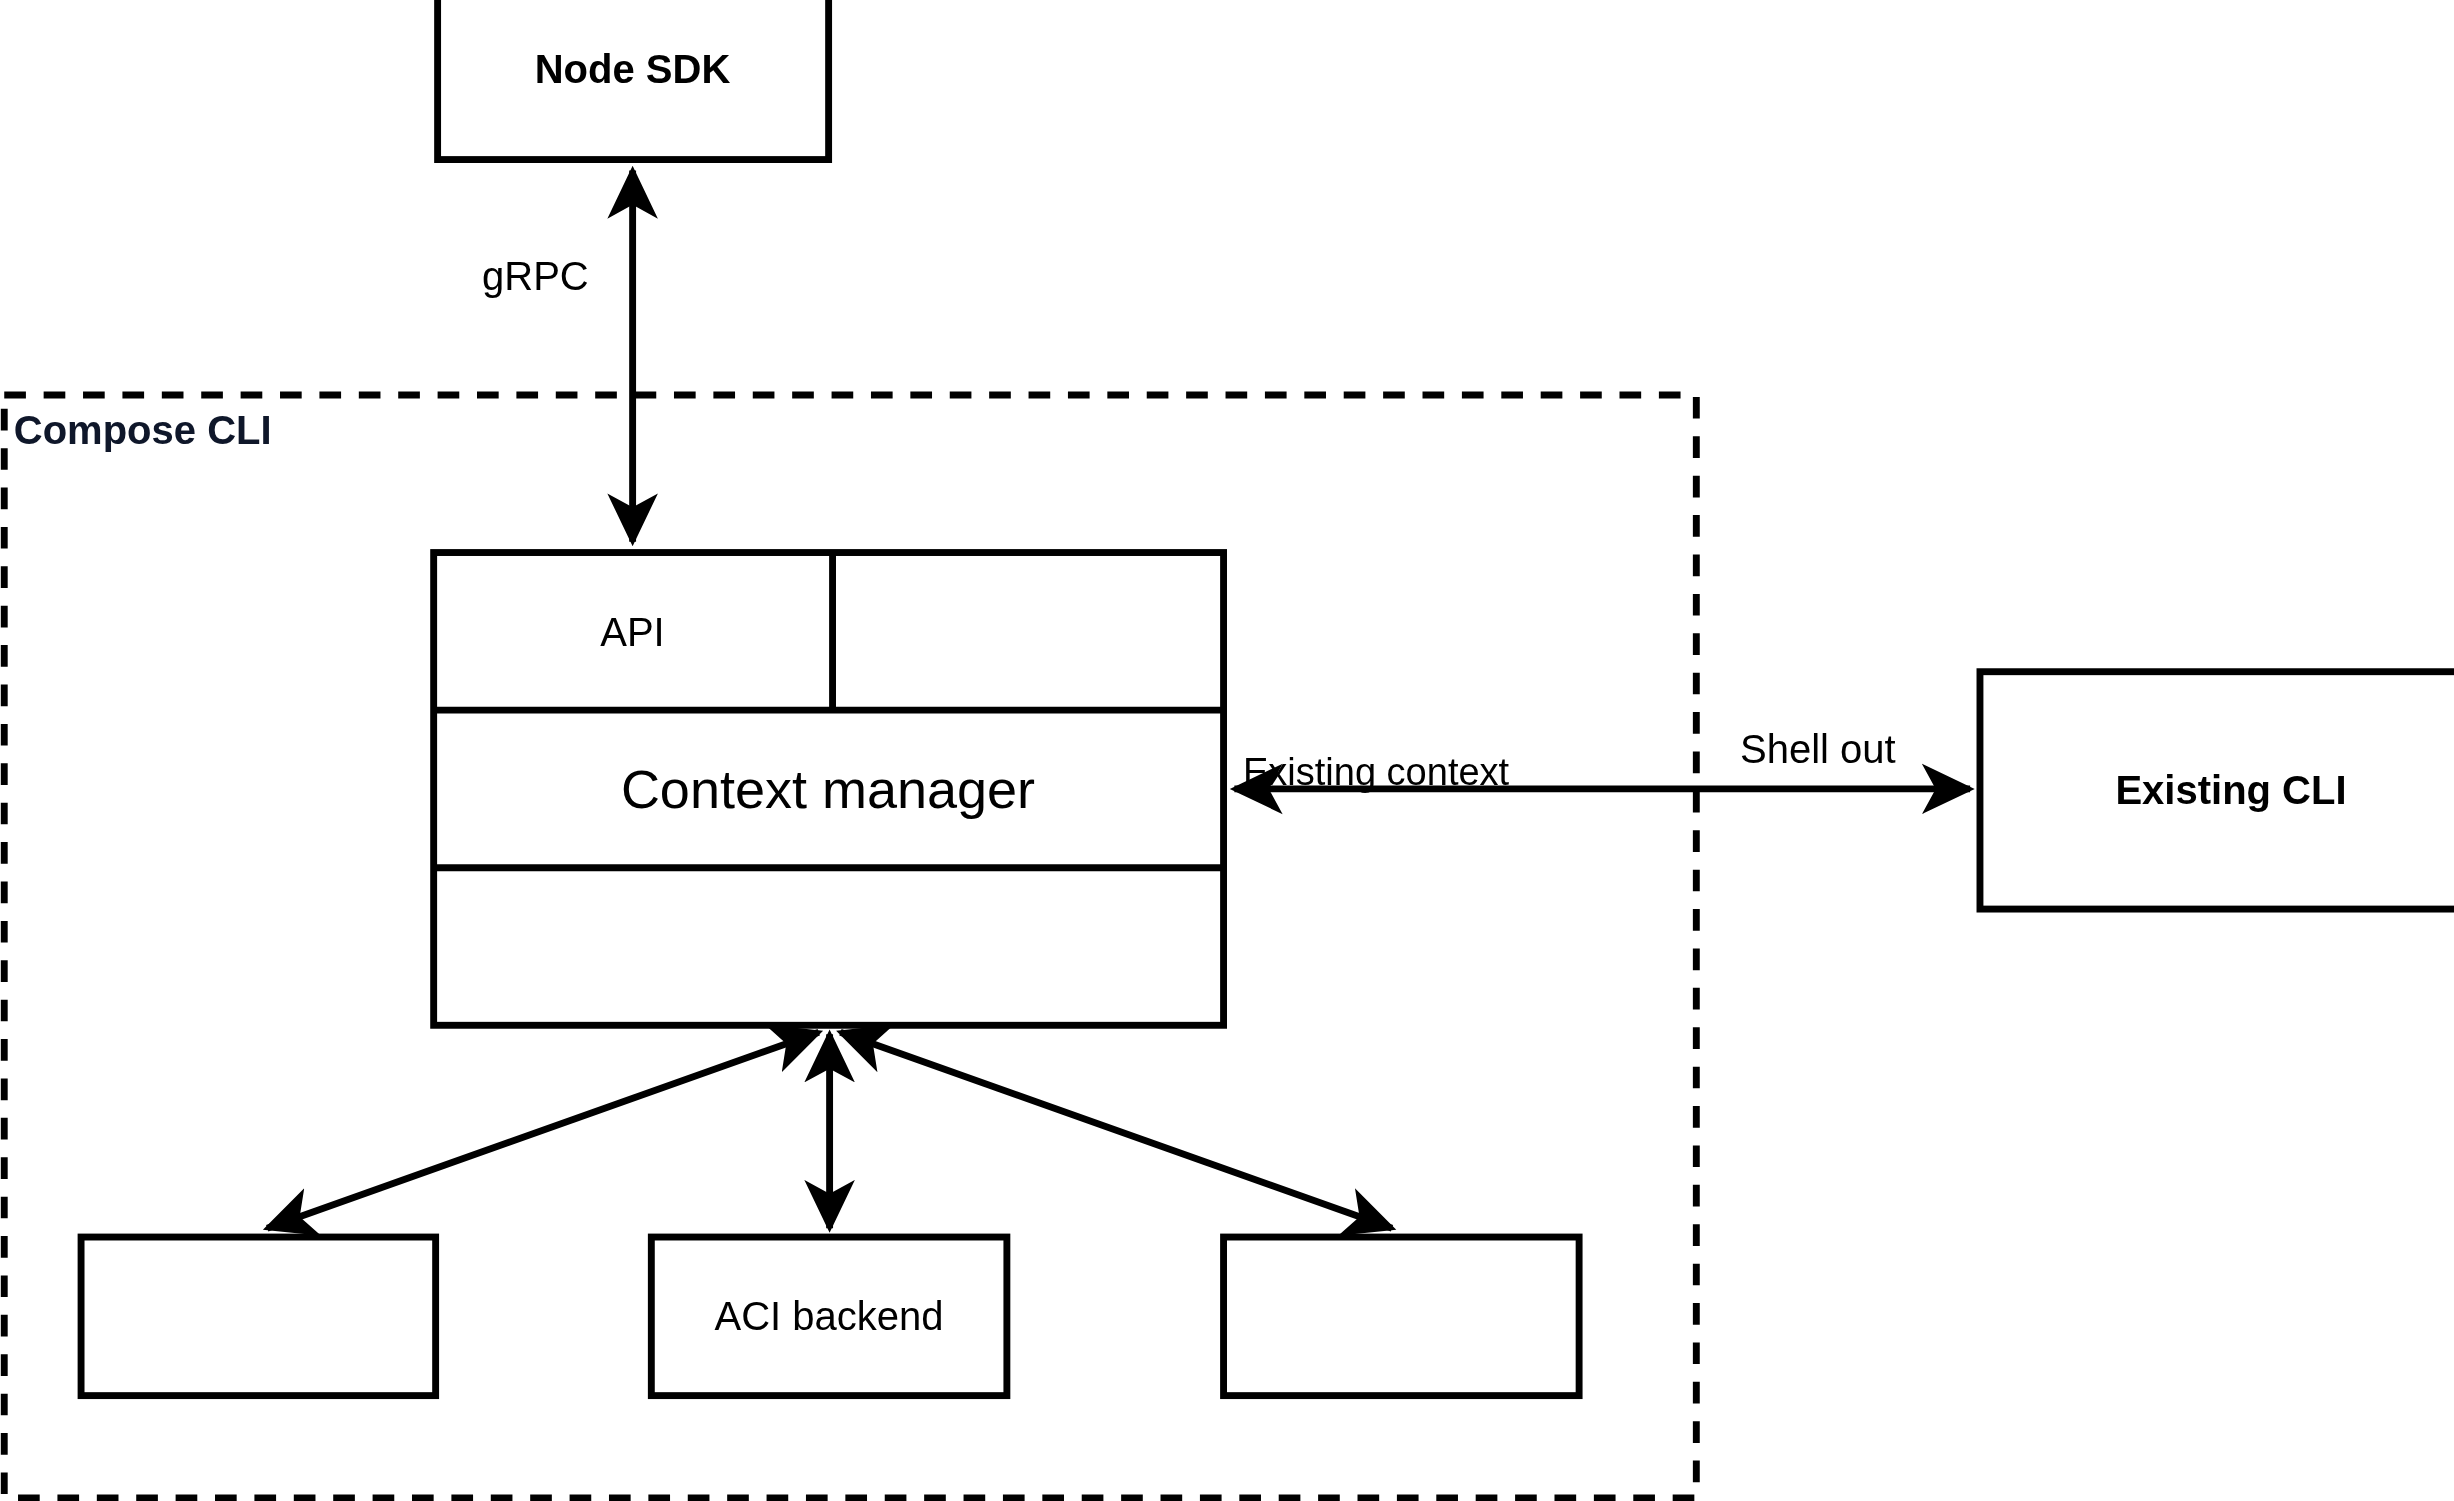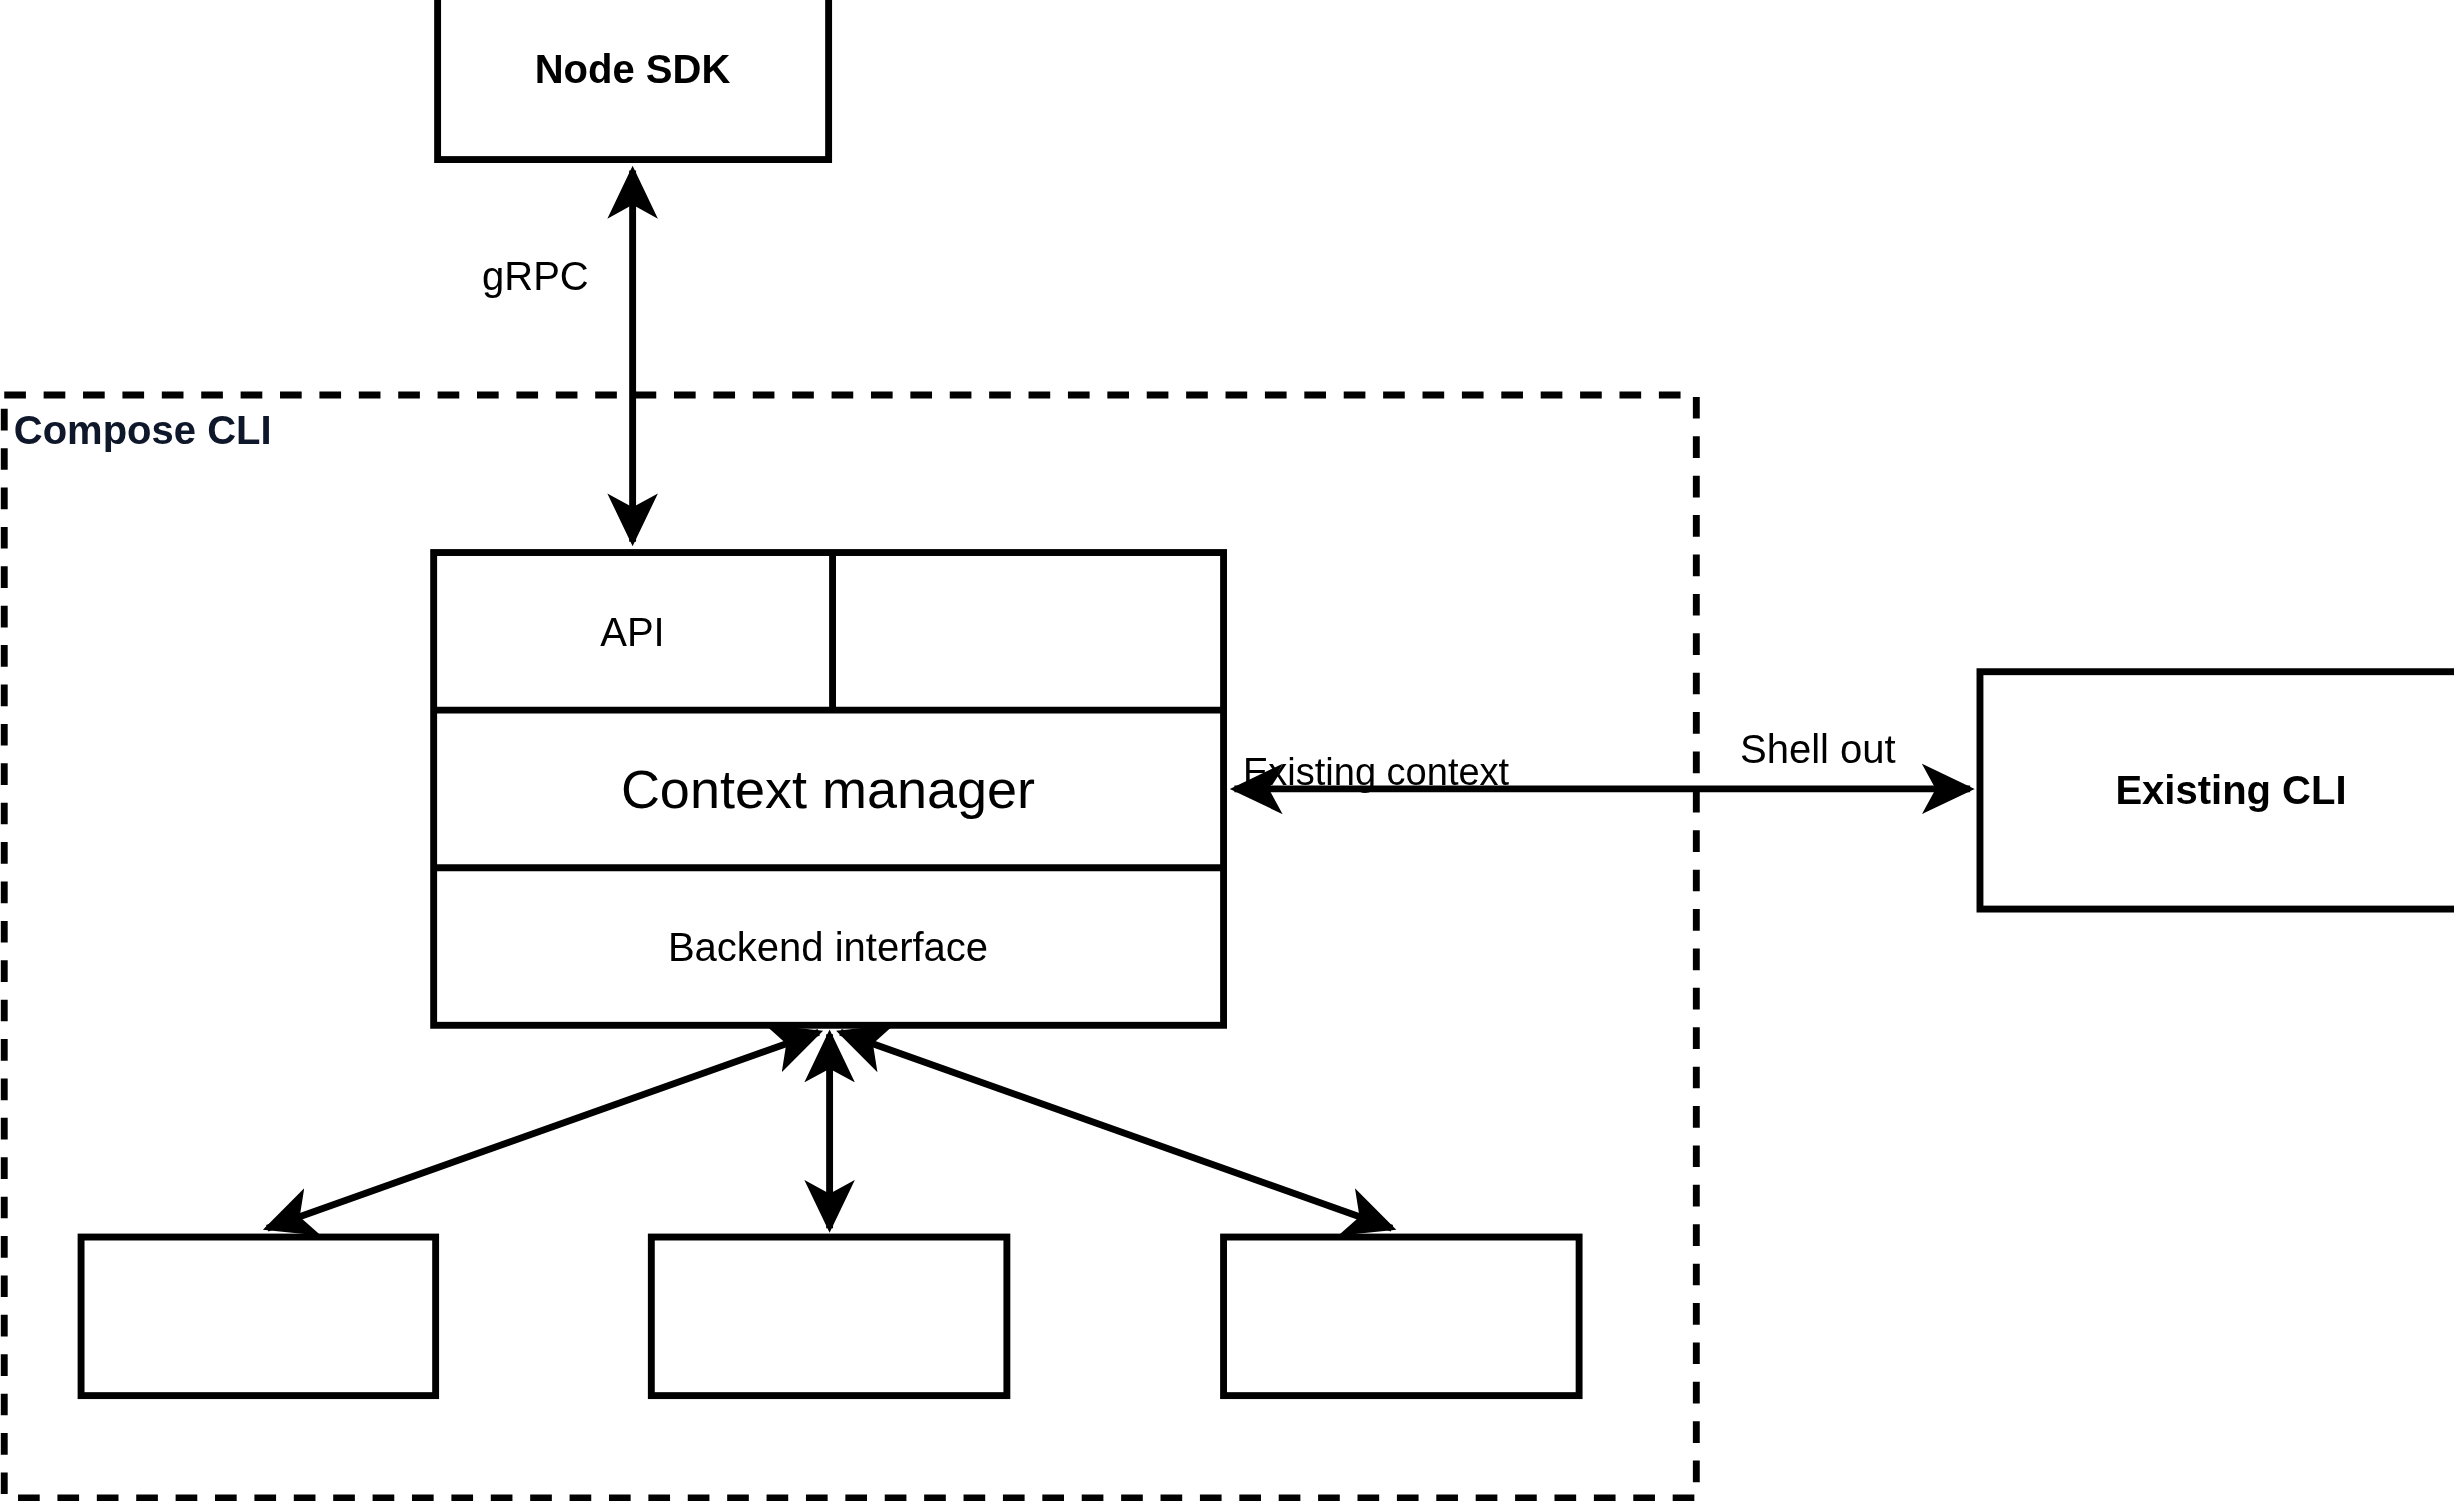--- a/index.html
+++ b/index.html
@@ -88,25 +88,25 @@
 
   <div class="group-title" style="left:13.8px; top:408px; font-size:40px;">Compose CLI</div>
 
   <div class="node-label bold" style="left:437px; top:-19.7px; width:391px; height:179px; font-size:40px;">Node SDK</div>
 
   <div class="node-label" style="left:433px; top:553px; width:399px; height:158px; font-size:40px;">API</div>
 
 
   <div class="node-label" style="left:433px; top:710px; width:790px; height:158px; font-size:54px;">Context manager</div>
 
-  <div class="node-label" style="left:433px; top:868px; width:790px; height:158px; font-size:40px;">Backend interface</div>
 
   <div class="node-label bold" style="left:1980px; top:672px; width:502px; height:237px; font-size:40px;">Existing CLI</div>
 
 
+  <div class="node-label" style="left:651px; top:1237px; width:356px; height:159px; font-size:40px;">ACI backend</div>
 
 
   <div class="edge-label" style="left:482px; top:254px; font-size:40px;text-align:right;">gRPC</div>
 
   <div class="edge-label" style="left:1243px; top:751px; font-size:38px;">Existing context</div>
 
   <div class="edge-label" style="left:1740px; top:727px; font-size:40px;">Shell out</div>
 
 </div>
 

